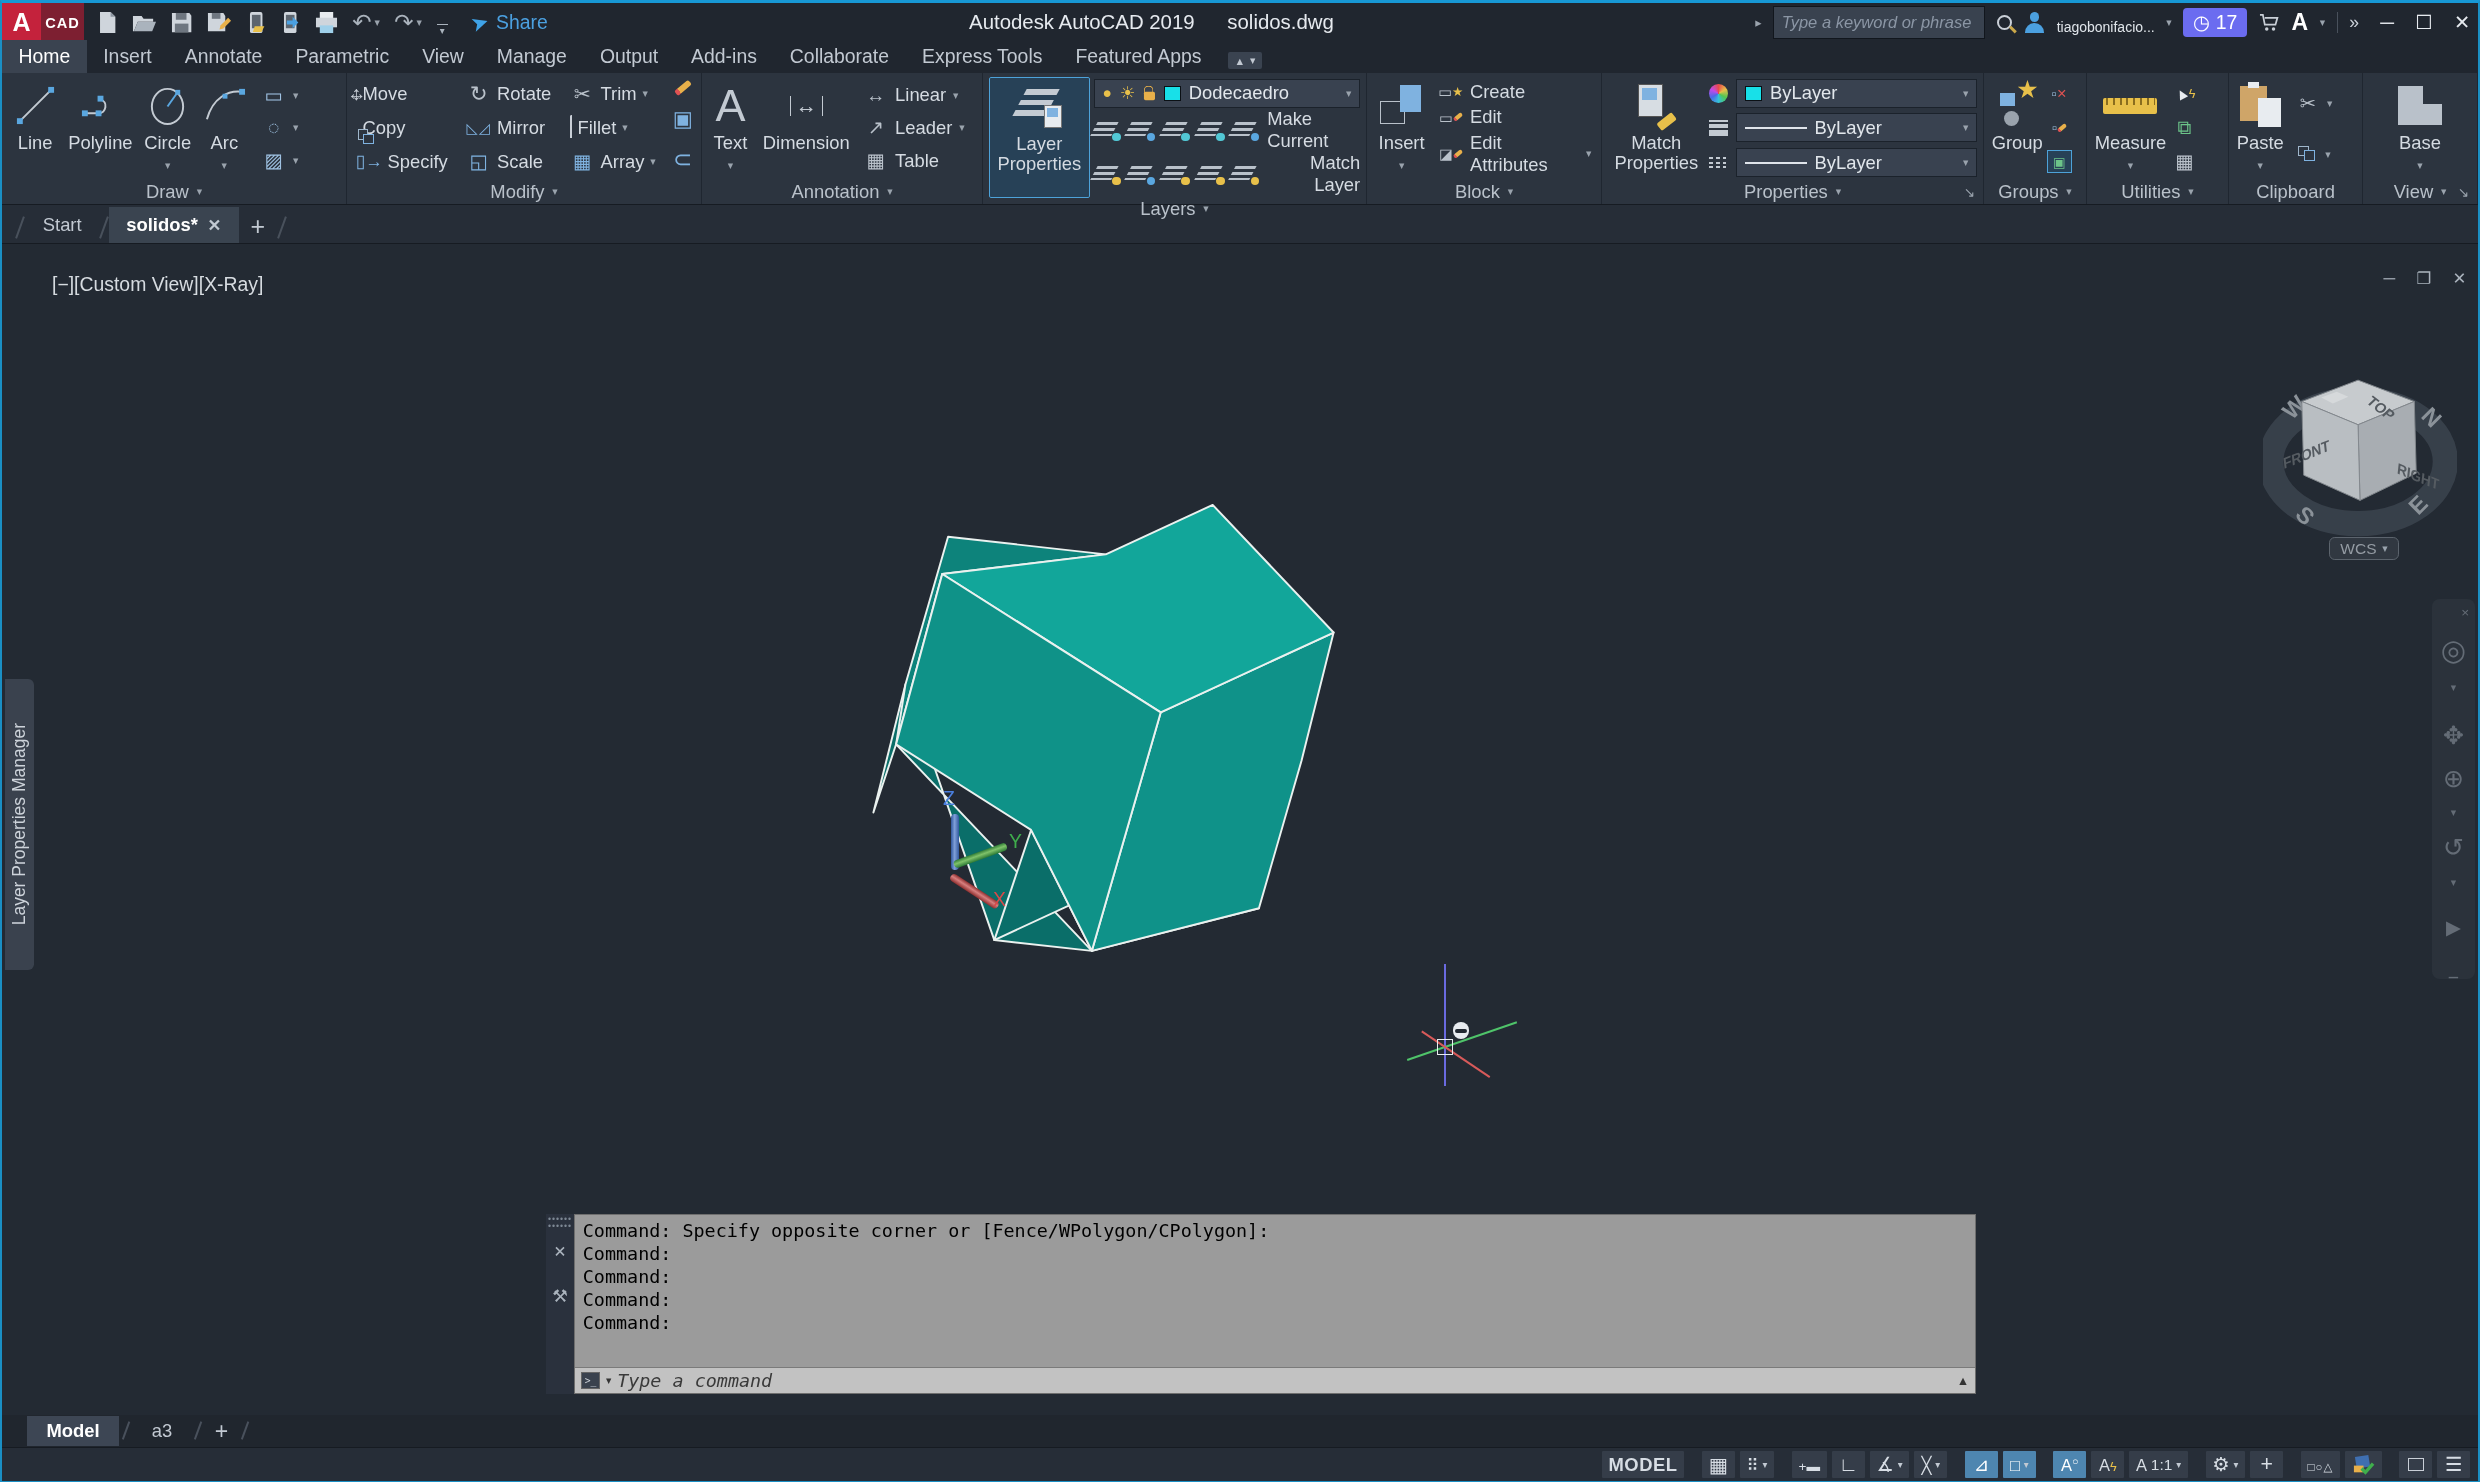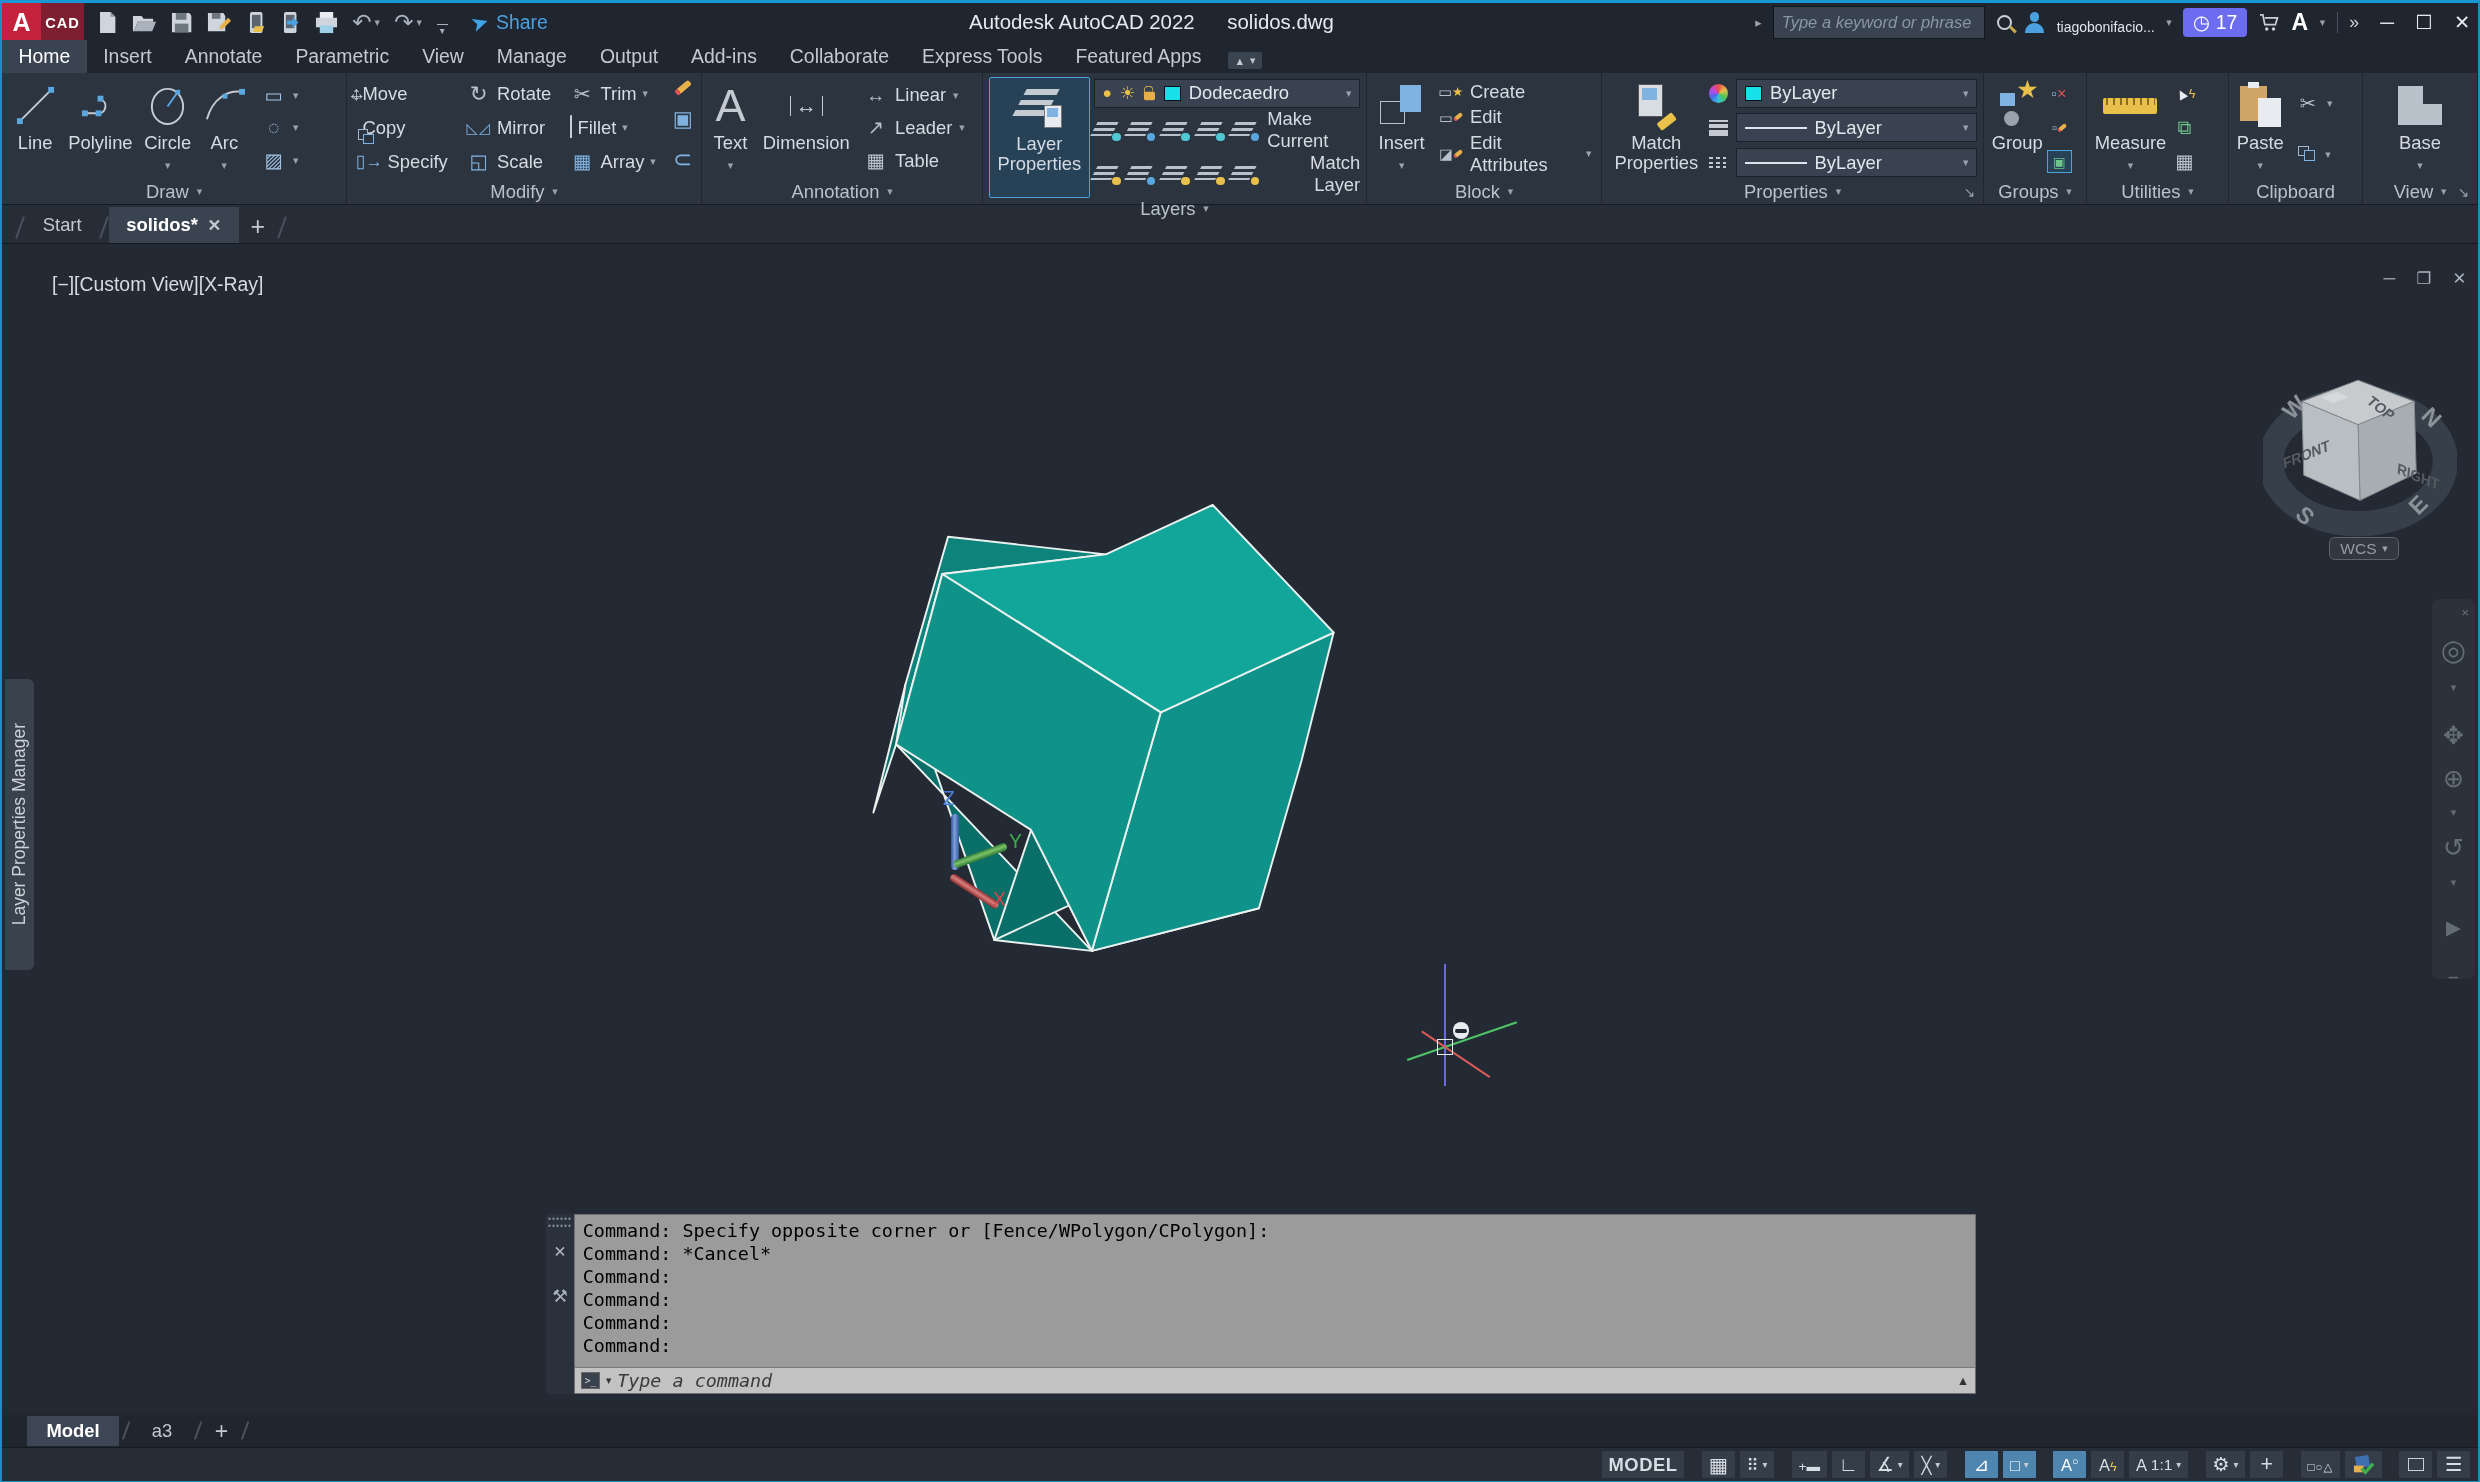--- a/index.html
+++ b/index.html
@@ -275,21 +275,21 @@
                 <i style="font-style:normal;font-size:9.7px;">▾</i>
               </span></span>
           </div>
         </div>
       <div class="share">
         <span class="plane">➤</span>
         <span>Share</span>
       </div>
     </div>
     <div class="title-center">
-      <span>Autodesk AutoCAD 2022</span>
+      <span>Autodesk AutoCAD 2019</span>
       <span class="doc">solidos.dwg</span>
     </div>
     <div class="title-right">
       <span class="mini-arrow">▸</span>
       <input class="searchbox" placeholder="Type a keyword or phrase" style="">
       <span class="mag"></span>
       <span class="person"></span>
       <span class="username">tiagobonifacio...</span>
       <span class="caret">▾</span>
       <span class="trial-badge">
@@ -854,21 +854,20 @@
 
     <div class="cmdwin">
       <div class="cmd-grip">
         <span class="dots">••••••<br>••••••</span>
         <span class="gx">✕</span>
         <span class="wrench">⚒</span>
       </div>
       <div class="cmd-main">
         <div class="cmd-hist" id="cmd-history">
             <div>Command: Specify opposite corner or [Fence/WPolygon/CPolygon]:</div>
-            <div>Command: *Cancel*</div>
             <div>Command:</div>
             <div>Command:</div>
             <div>Command:</div>
             <div>Command:</div>
           </div>
         <div class="cmd-input-row">
           <span class="cmd-chip">&gt;_</span>
           <span class="cmd-caret">▾</span>
           <input class="cmd-input" placeholder="Type a command" style="">
           <span class="cmd-up">▲</span>

